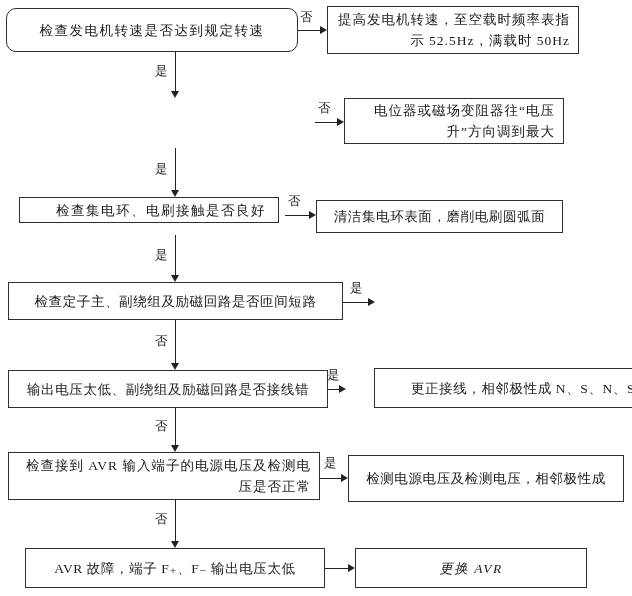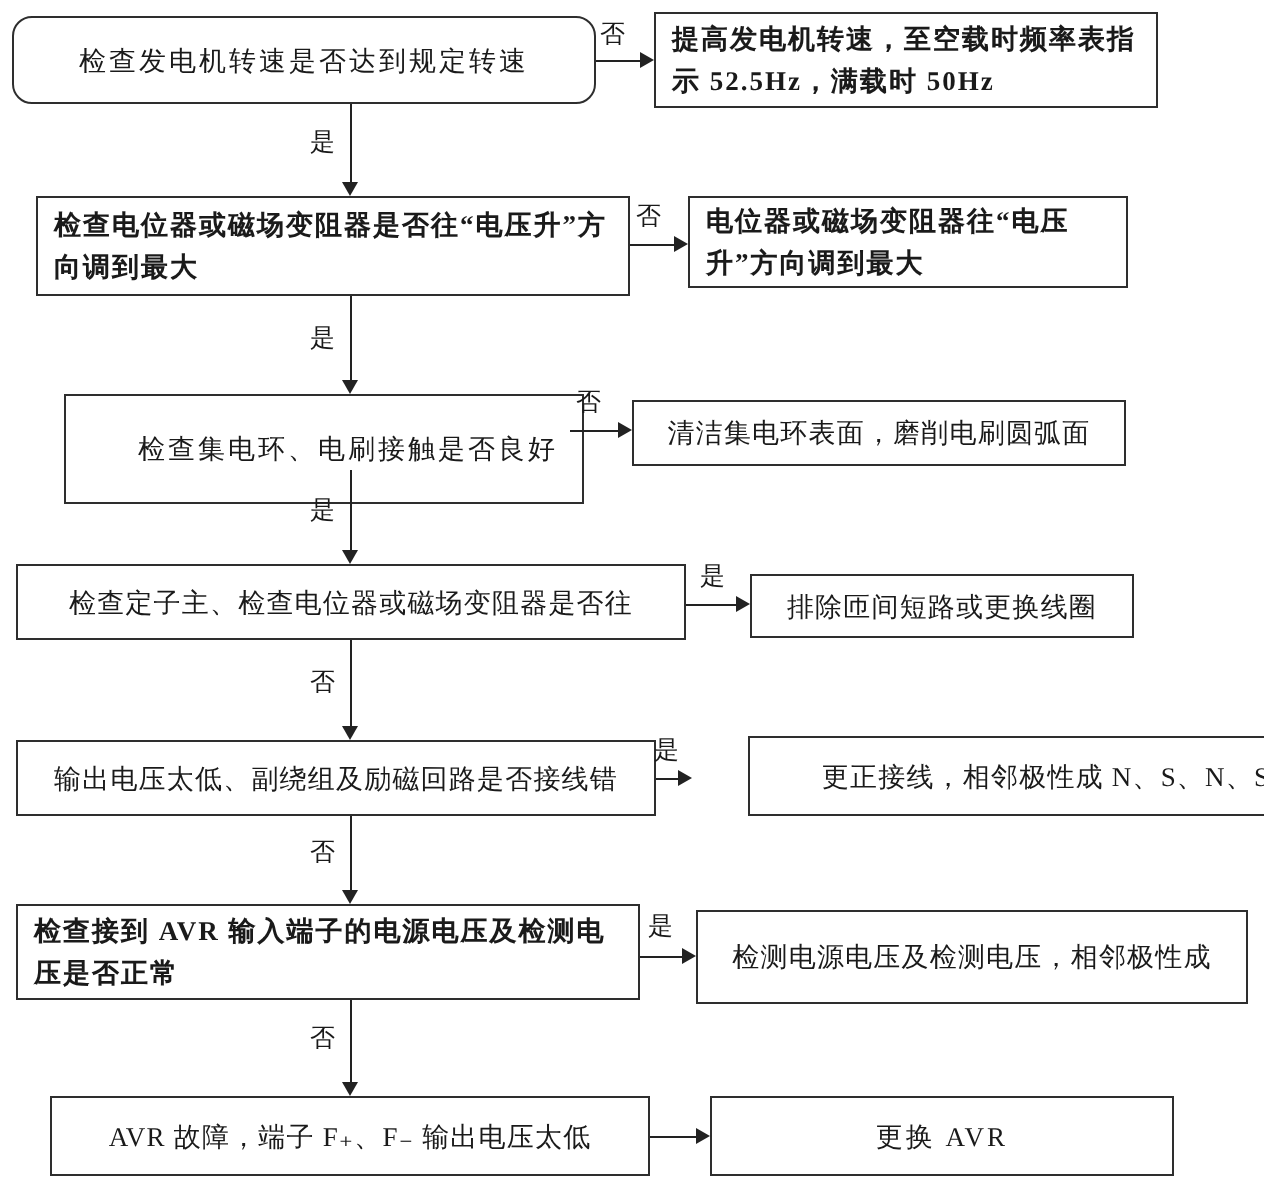--- a/index.html
+++ b/index.html
@@ -23,41 +23,40 @@
   }
   .center{
     justify-content:center;
     text-align:center;
     letter-spacing:1.5px;
     padding:0 4px;
   }
   .tight{letter-spacing:0.6px;}
   .wrap2{
     padding:2px 8px;
-    text-align:left;
+    text-align:right;
     letter-spacing:1px;
     word-break:break-all;
-    font-weight:bold;
   }
   
   #cb1{left:6px;  top:8px;   width:292px;height:44px;border-radius:10px;}
   #cb2{left:18px; top:98px;  width:297px;height:50px;}
-  #cb3{left:32px; top:197px; width:260px;height:55px;padding-left:28px;}
+  #cb3{left:19px; top:197px; width:260px;height:26px;padding-left:28px;}
   #cb4{left:8px;  top:282px; width:335px;height:38px;}
   #cb5{left:8px;  top:370px; width:320px;height:38px;}
   #cb6{left:8px;  top:452px; width:312px;height:48px;}
   #cb7{left:25px; top:548px; width:300px;height:40px;text-align:center;}
   
   #ab1{left:327px;top:6px;   width:252px;height:48px;}
   #ab2{left:344px;top:98px;  width:220px;height:46px;}
   #ab3{left:316px;top:200px; width:247px;height:33px;}
   #ab4{left:375px;top:287px; width:192px;height:32px;}
   #ab5{left:346px;top:368px; width:298px;height:40px;margin-left:28px;}
   #ab6{left:348px;top:455px; width:276px;height:47px;}
-  #ab7{left:355px;top:548px; width:232px;height:40px;}
+  #ab7{left:355px;top:548px; width:232px;height:40px;font-style:italic;}
   
   .hconn{position:absolute;height:9px;}
   .hline{position:absolute;left:0;right:5px;top:3.5px;border-top:1.4px solid #222;}
   .ahead-r{position:absolute;right:0;top:0;width:0;height:0;
     border-left:7px solid #222;border-top:4.5px solid transparent;border-bottom:4.5px solid transparent;}
   #h1{left:298px;top:26px;width:29px;}
   #h2{left:315px;top:118px;width:29px;}
   #h3{left:285px;top:211px;width:31px;}
   #h4{left:343px;top:298px;width:32px;}
   #h5{left:328px;top:385px;width:18px;}
@@ -106,21 +105,20 @@
     <span class="hline"></span>
     <span class="ahead-r"></span>
   </div>
   <span class="blabel" id="blh1">否</span>
   <div class="vconn" id="v1">
     <span class="vline"></span>
     <span class="ahead-d"></span>
   </div>
   <span class="blabel" id="blv1">是</span>
 
-  <div class="box wrap2" id="cb2">检查电位器或磁场变阻器是否往“电压升”方向调到最大</div>
   <div class="box wrap2" id="ab2">电位器或磁场变阻器往“电压升”方向调到最大</div>
   <div class="hconn" id="h2">
     <span class="hline"></span>
     <span class="ahead-r"></span>
   </div>
   <span class="blabel" id="blh2">否</span>
   <div class="vconn" id="v2">
     <span class="vline"></span>
     <span class="ahead-d"></span>
   </div>
@@ -132,22 +130,21 @@
     <span class="hline"></span>
     <span class="ahead-r"></span>
   </div>
   <span class="blabel" id="blh3">否</span>
   <div class="vconn" id="v3">
     <span class="vline"></span>
     <span class="ahead-d"></span>
   </div>
   <span class="blabel" id="blv3">是</span>
 
-  <div class="box center tight" id="cb4">检查定子主、检查电位器或磁场变阻器是否往</div>
-  <div class="box center tight" id="ab4">排除匝间短路或更换线圈</div>
+  <div class="box center tight" id="cb4">检查定子主、副绕组及励磁回路是否匝间短路</div>
   <div class="hconn" id="h4">
     <span class="hline"></span>
     <span class="ahead-r"></span>
   </div>
   <span class="blabel" id="blh4">是</span>
   <div class="vconn" id="v4">
     <span class="vline"></span>
     <span class="ahead-d"></span>
   </div>
   <span class="blabel" id="blv4">否</span>

